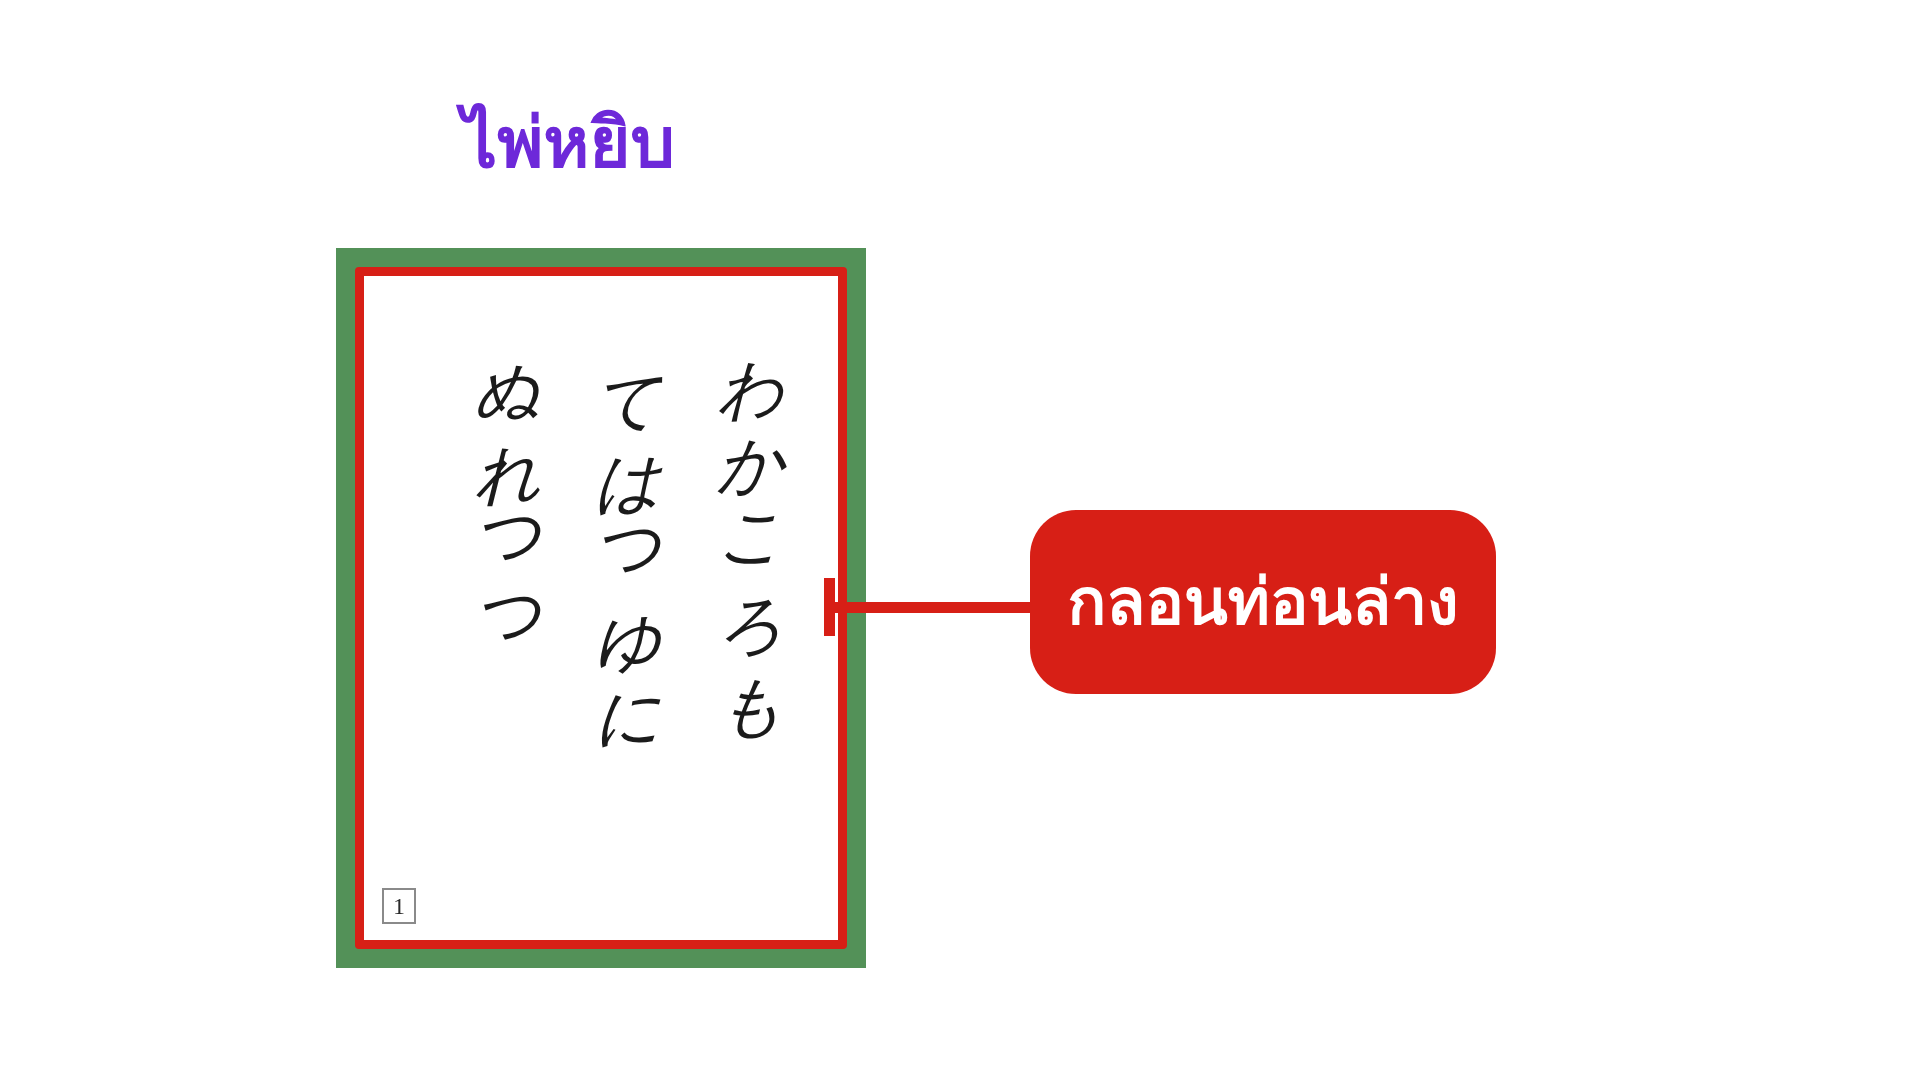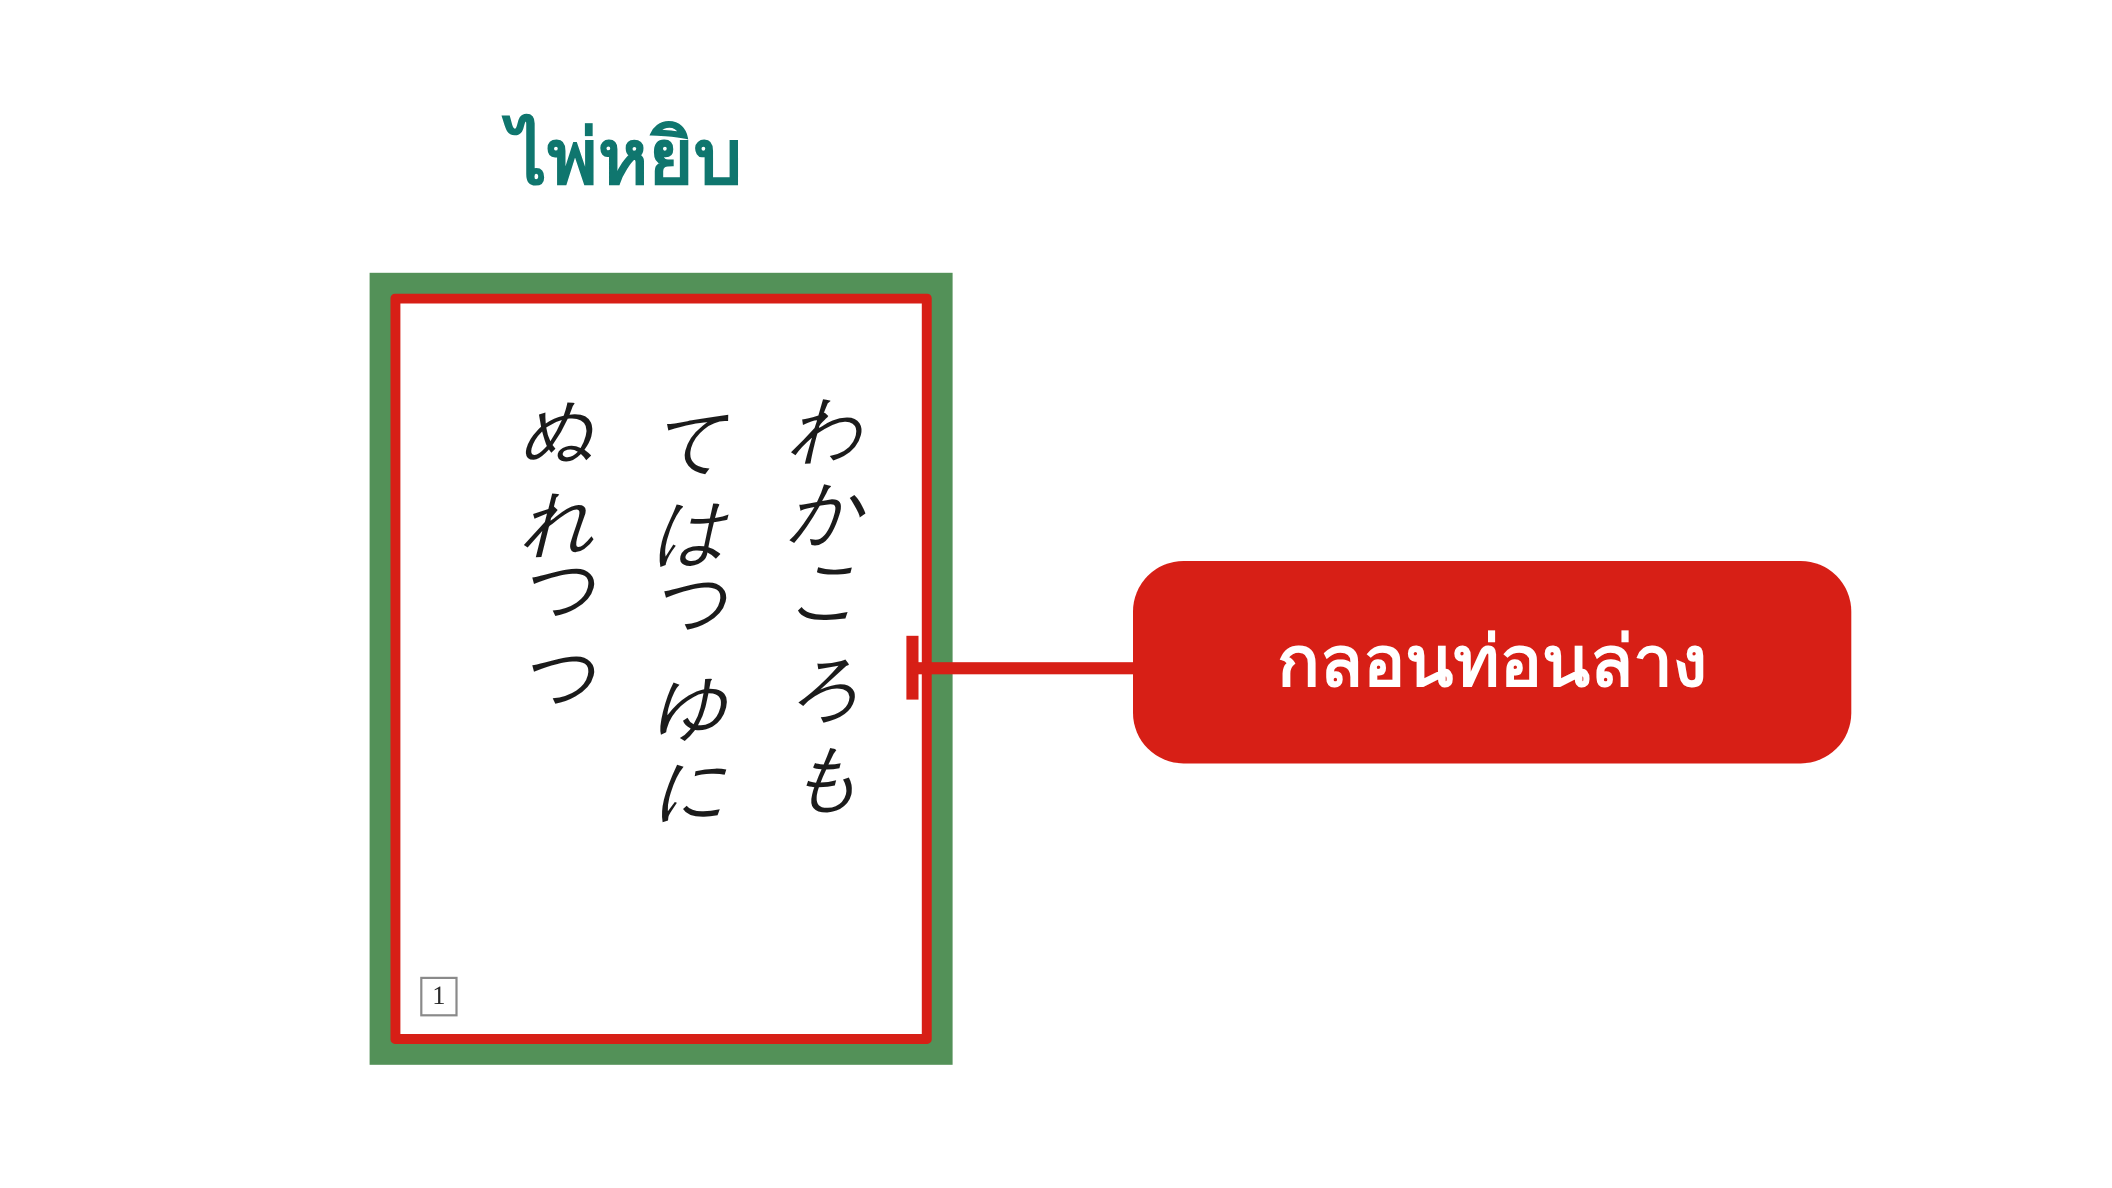--- a/index.html
+++ b/index.html
@@ -16,21 +16,21 @@
     font-family: "Liberation Sans", "DejaVu Sans", sans-serif;
   }
 
   
   .slide-title {
     position: absolute;
     left: 462px;
     top: 100px;
     font-size: 70px;
     font-weight: bold;
-    color: #0f766e;
+    color: #6d28d9;
     line-height: 1.25;
     white-space: nowrap;
     letter-spacing: 0px;
   }
 
   
   .karuta-card {
     position: absolute;
     left: 336px;
     top: 248px;
@@ -115,21 +115,21 @@
     width: 11px;
     height: 58px;
     background: #d71f16;
   }
 
   
   .callout {
     position: absolute;
     left: 1030px;
     top: 510px;
-    width: 653px;
+    width: 466px;
     height: 184px;
     background: #d71f16;
     border-radius: 46px;
     display: flex;
     align-items: center;
     justify-content: center;
     box-sizing: border-box;
   }
   .callout-label {
     color: #ffffff;

